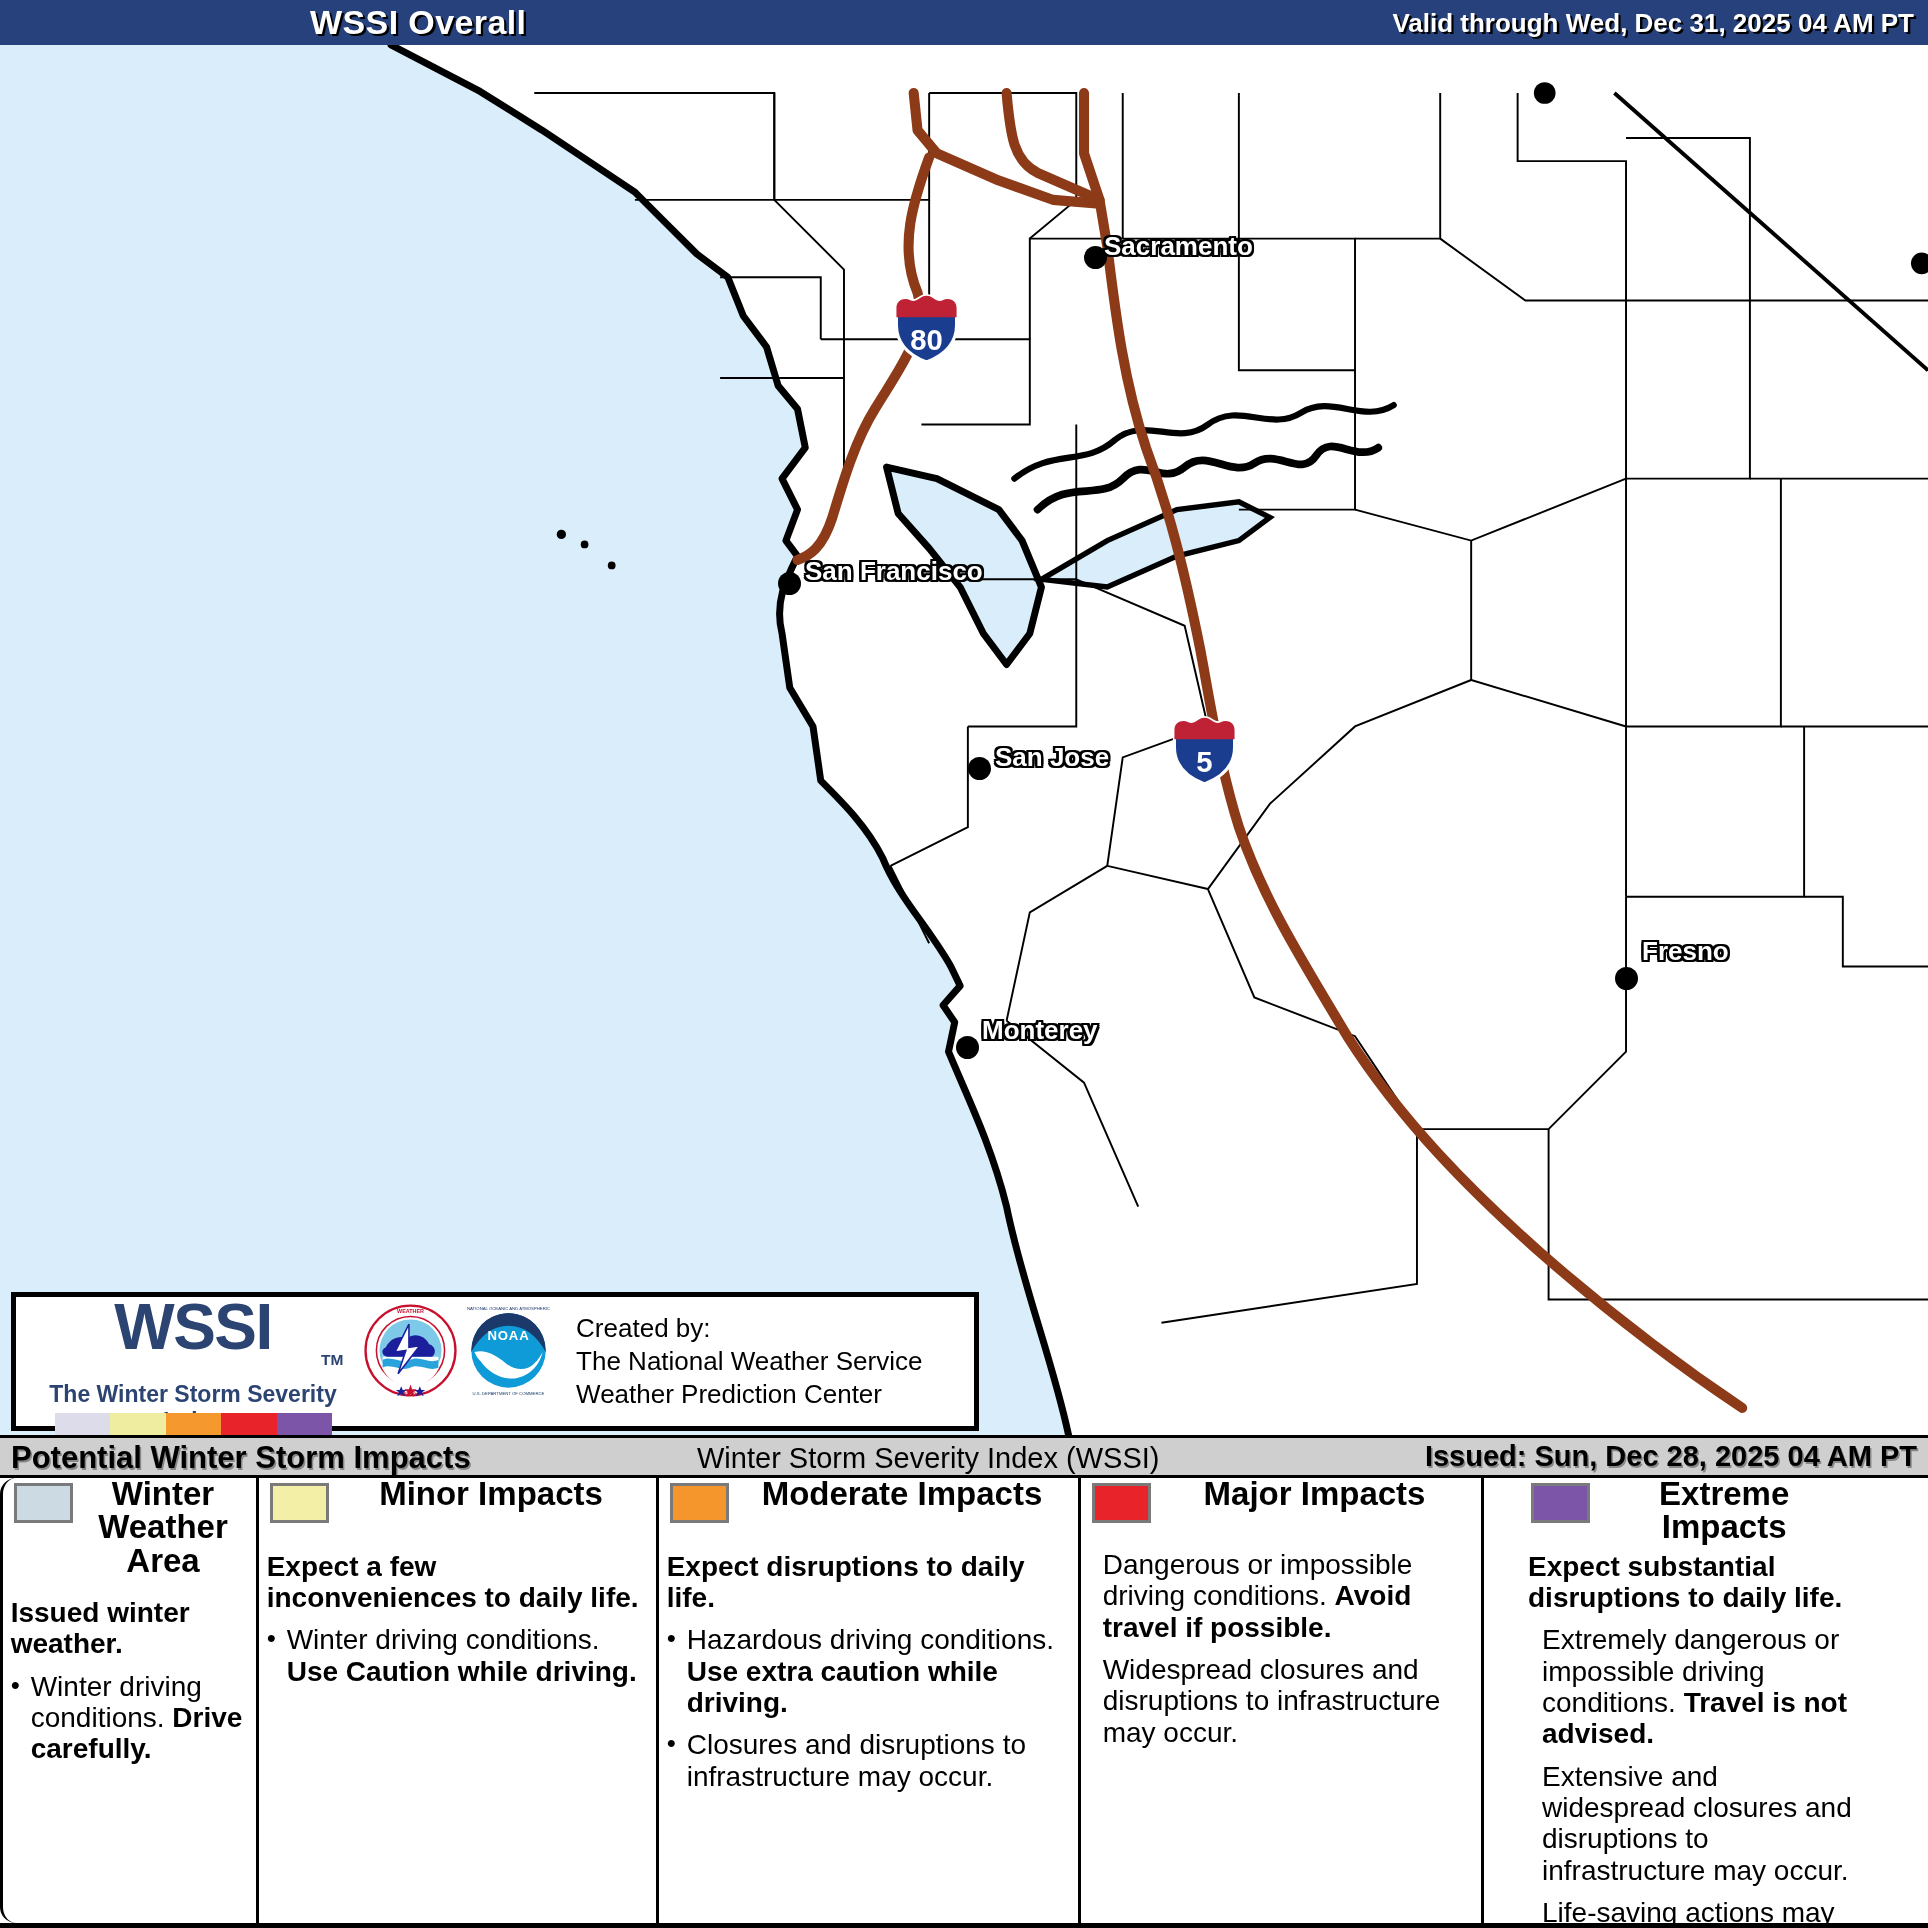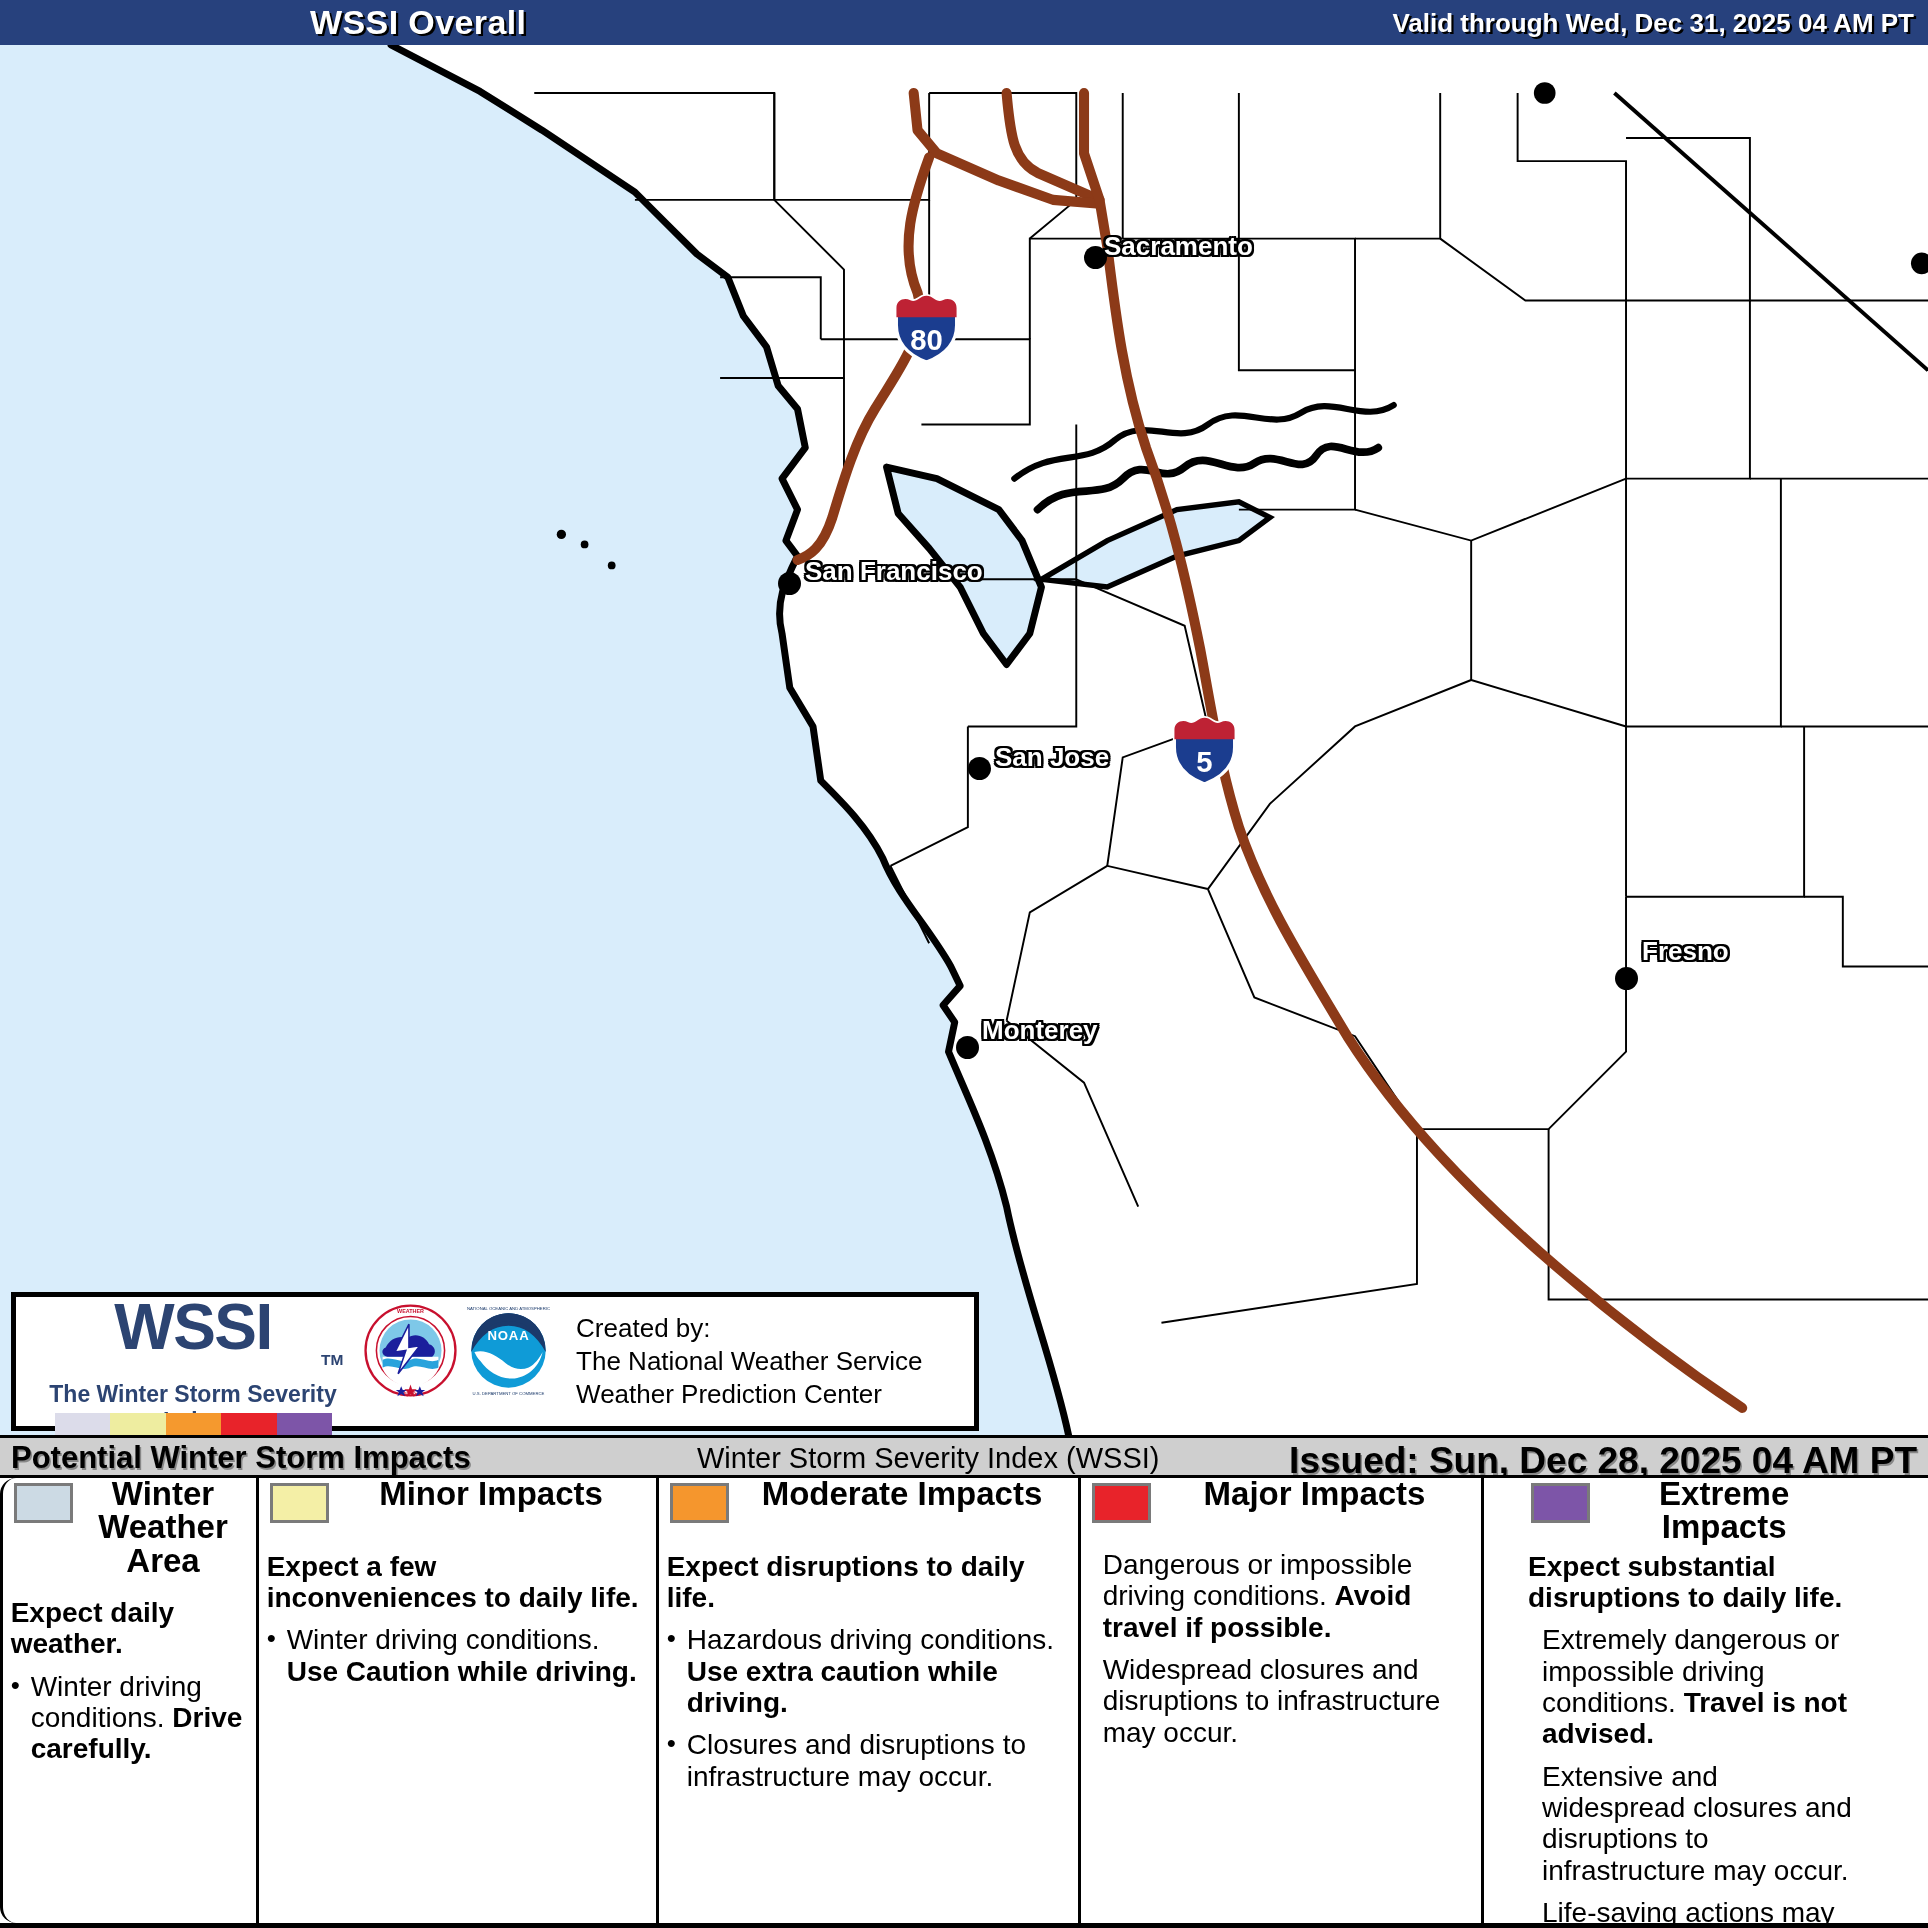--- a/index.html
+++ b/index.html
@@ -91,21 +91,21 @@
     box-sizing:border-box;
   }
   #graystrip .gleft{
     position:absolute;left:11px;top:2.3px;font-size:31px;font-weight:bold;color:#000000;
     text-shadow:1.5px 1.5px 0 rgba(0,0,0,0.35);
   }
   #graystrip .gmid{
     position:absolute;left:697px;top:3.9px;font-size:29px;color:#000;
   }
   #graystrip .gright{
-    position:absolute;right:11px;top:2.3px;font-size:37px;font-weight:bold;color:#000;
+    position:absolute;right:11px;top:2.3px;font-size:29px;font-weight:bold;color:#000;
     text-shadow:1.5px 1.5px 0 rgba(0,0,0,0.35);
   }
 
   
   #legend{
     position:absolute;left:0;top:1478px;width:1928px;height:450px;
     background:#ffffff;display:flex;
     border-bottom:5.4px solid #000;box-sizing:border-box;
   }
   .lcol{
@@ -376,21 +376,21 @@
     <div class="gright">Issued: Sun, Dec 28, 2025 04 AM PT</div>
   </div>
 
   <div id="legend">
 
     <div class="lcol c0">
       <div class="lhead">
         <div class="swatch" style="background:#ccdae4"></div>
         <div class="lhtitle">Winter Weather Area</div>
       </div>
-      <p class="lbold">Expect daily weather.</p>
+      <p class="lbold">Issued winter weather.</p>
       <ul class="bullets">
         <li><span class="bdot">•</span><span>Winter driving conditions. </span><b>Drive carefully.</b></li>
       </ul>
     </div>
 
     <div class="lcol c1">
       <div class="lhead">
         <div class="swatch" style="background:#f4efa6"></div>
         <div class="lhtitle">Minor Impacts</div>
       </div>

